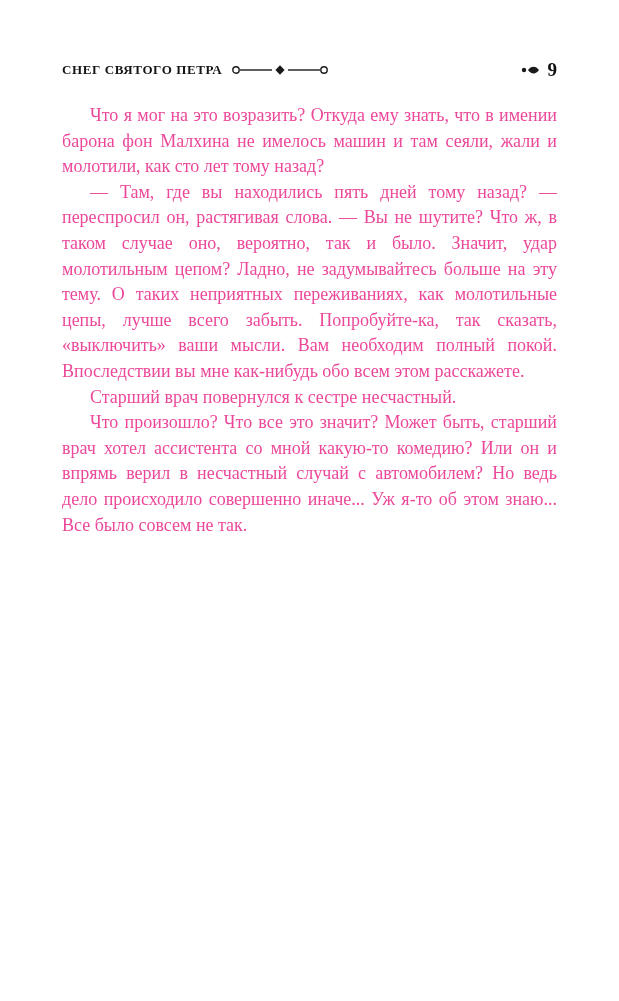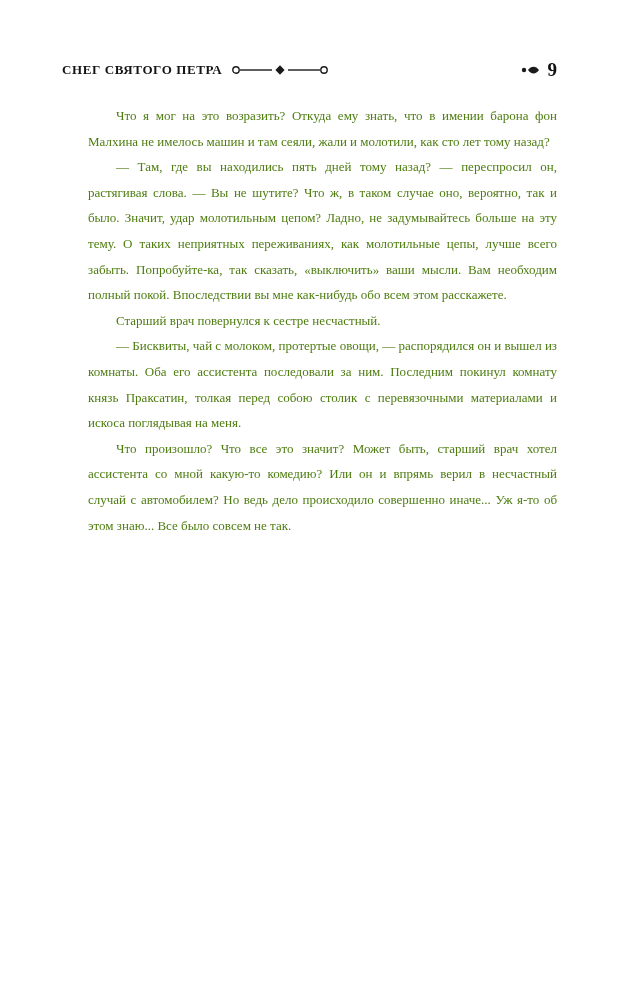--- a/index.html
+++ b/index.html
@@ -53,27 +53,26 @@
   }
   .rh-folio .dot-orn svg { display: block; }
   .rh-num {
     font-size: 19px;
     font-weight: 700;
     color: #111111;
   }
 
   .body-text {
     margin-top: 21px;
-    font-size: 13px;
+    font-size: 18px;
     line-height: 25.6px;
     text-align: justify;
     text-justify: inter-word;
-    color: #4d7c0f;
+    color: #ec4899;
     hyphens: manual;
-    margin-left: 26px;
   }
   .body-text p {
     margin: 0;
     text-indent: 28px;
   }
 </style>
 </head>
 <body>
 
 <div class="page">
@@ -99,18 +98,17 @@
           </svg>
         </span>
         <span class="rh-num">9</span>
       </span>
     </div>
 
     <div class="body-text">
       <p>Что я мог на это возразить? Откуда ему знать, что в имении барона фон Малхина не имелось машин и там сеяли, жали и молотили, как сто лет тому назад?</p>
       <p>— Там, где вы находились пять дней тому назад? — переспросил он, растягивая слова. — Вы не шутите? Что ж, в таком случае оно, вероятно, так и было. Значит, удар молотильным цепом? Ладно, не задумывайтесь больше на эту тему. О таких неприятных переживаниях, как молотильные цепы, лучше всего забыть. Попробуйте-ка, так сказать, «выключить» ваши мысли. Вам необходим полный покой. Впоследствии вы мне как-нибудь обо всем этом расскажете.</p>
       <p>Старший врач повернулся к сестре несчастный.</p>
-      <p>— Бисквиты, чай с молоком, протертые овощи, — распорядился он и вышел из комнаты. Оба его ассистента последовали за ним. Последним покинул комнату князь Праксатин, толкая перед собою столик с перевязочными материалами и искоса поглядывая на меня.</p>
       <p>Что произошло? Что все это значит? Может быть, старший врач хотел ассистента со мной какую-то комедию? Или он и впрямь верил в несчастный случай с автомобилем? Но ведь дело происходило совершенно иначе... Уж я-то об этом знаю... Все было совсем не так.</p>
     </div>
 
   </div>
 </div>
 
 </body></html>

